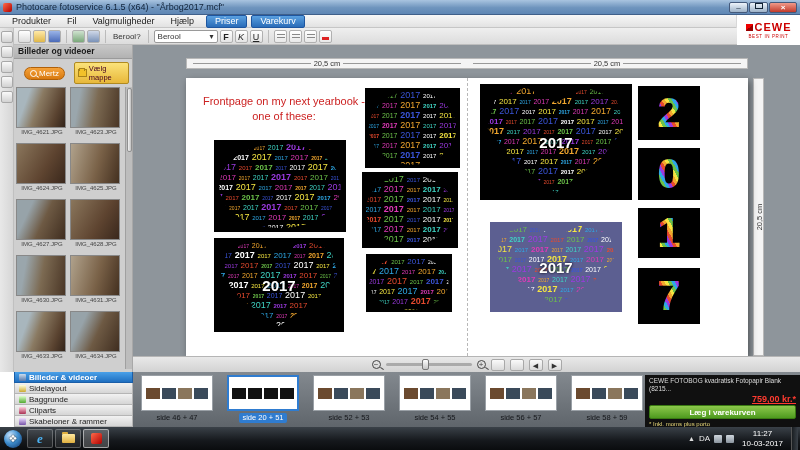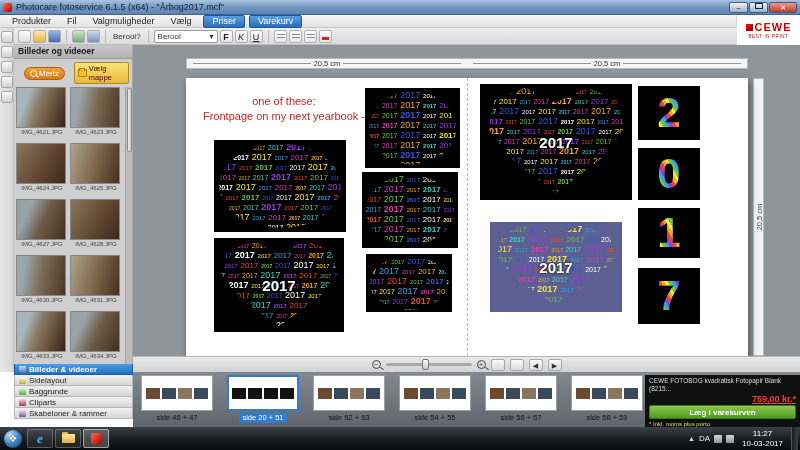--- a/index.html
+++ b/index.html
@@ -71,21 +71,21 @@
   .pimg{width:50px;height:41px;border:1px solid #888;box-sizing:border-box;}
   .pcap{font-size:6px;color:#444;text-align:center;line-height:9px;white-space:nowrap;overflow:hidden;}
   .ph0{background:linear-gradient(110deg,#a8b6bd 0 22%,#8a7a62 45%,#5a4330 78%,#33241a);}
   .ph1{background:linear-gradient(100deg,#9aa6ac 0 18%,#7c6a52 52%,#4a3626);}
   .ph2{background:linear-gradient(120deg,#8a765c,#5e4430 60%,#3a281c);}
   .ph3{background:linear-gradient(105deg,#b0a28c,#7a6248 55%,#443020);}
   .ph4{background:linear-gradient(115deg,#97a3a9 0 25%,#6e5a44 55%,#402e20);}
   .pp-scroll{position:absolute;right:0;top:42px;width:7px;height:282px;background:#bdbdbd;border-left:1px solid #a0a0a0;box-sizing:border-box;}
   .pp-thumb{margin:1px auto;width:5px;height:64px;background:linear-gradient(90deg,#f2f2f2,#c2c2c2);border:1px solid #909090;border-radius:2px;box-sizing:border-box;}
   
-  .sidetabs{position:absolute;left:14px;top:364px;width:119px;height:55px;display:flex;flex-direction:column;}
+  .sidetabs{position:absolute;left:14px;top:372px;width:119px;height:55px;display:flex;flex-direction:column;}
   .stab{flex:1;display:flex;align-items:center;gap:3px;padding-left:4px;font-size:8px;color:#222;
     background:linear-gradient(#f2f2f2,#d5d5d5);border:1px solid #b5b5b5;border-top:none;box-sizing:border-box;}
   .stab.active{background:linear-gradient(#4aa0e8,#1f6fc0);color:#fff;font-weight:bold;border-color:#1a5ea8;}
   .stico{width:7px;height:7px;border-radius:1px;flex:none;}
   .stico.c0{background:linear-gradient(#ffd,#ca3);} .stico.c1{background:linear-gradient(#cde,#57a);}
   .stico.c2{background:linear-gradient(#dfc,#5a3);} .stico.c3{background:linear-gradient(#fcd,#a35);}
   .stico.c4{background:linear-gradient(#edf,#75a);}
   
   .canvas{position:absolute;left:133px;top:45px;width:667px;height:327px;background:#8e959b;overflow:hidden;}
   .ruler-top{position:absolute;left:53px;top:13px;width:562px;height:11px;background:#f4f4f4;border:1px solid #b8b8b8;
@@ -167,21 +167,21 @@
       <span class="winbtn">–</span>
       <span class="winbtn max"></span>
       <span class="winbtn close">×</span>
     </span>
   </div>
 
   <div class="menubar">
     <span class="menu-item">Produkter</span>
     <span class="menu-item">Fil</span>
     <span class="menu-item">Valgmuligheder</span>
-    <span class="menu-item">Vælg</span>
+    <span class="menu-item">Hjælp</span>
     <span class="menu-item pill">Priser</span>
     <span class="menu-item pill">Varekurv</span>
   </div>
   <div class="brand">
     <span class="brand-top">
       <span class="brand-flag"></span>
       <span class="brand-name">CEWE</span>
     </span>
     <span class="brand-tag">BEST IN PRINT</span>
   </div>
@@ -314,22 +314,22 @@
           <span class="rline"></span>
         </span>
     </div>
     <div class="ruler-right">
       <span class="vlab">20,5 cm</span>
     </div>
 
     <div class="spread">
       <div class="fold"></div>
       <div class="note">
+        <div>Frontpage on my next yearbook -</div>
         <div>one of these:</div>
-        <div>Frontpage on my next yearbook -</div>
       </div>
 
       <div class="tile" style="left:179px;top:10px;width:95px;height:80px">
         <div class="wc round"><span style="color:#e64a2e;font-size:5px;font-weight:bold">2017</span> <span style="color:#6cc24a;font-size:7px;font-weight:normal">2017</span> <span style="color:#3a55d9;font-size:9px;font-weight:normal">2017</span> <span style="color:#ffffff;font-size:6px;font-weight:normal">2017</span> <span style="color:#f5e642;font-size:8px;font-weight:bold">2017</span> <span style="color:#2ea8e6;font-size:5px;font-weight:normal">2017</span> <span style="color:#e03ab8;font-size:7px;font-weight:normal">2017</span> <span style="color:#f2a72e;font-size:9px;font-weight:normal">2017</span> <span style="color:#3fd4c4;font-size:6px;font-weight:bold">2017</span> <span style="color:#9b3ae0;font-size:8px;font-weight:normal">2017</span> <span style="color:#e64a2e;font-size:5px;font-weight:normal">2017</span> <span style="color:#6cc24a;font-size:7px;font-weight:normal">2017</span> <span style="color:#3a55d9;font-size:9px;font-weight:bold">2017</span> <span style="color:#ffffff;font-size:6px;font-weight:normal">2017</span> <span style="color:#f5e642;font-size:8px;font-weight:normal">2017</span> <span style="color:#2ea8e6;font-size:5px;font-weight:normal">2017</span> <span style="color:#e03ab8;font-size:7px;font-weight:bold">2017</span> <span style="color:#f2a72e;font-size:9px;font-weight:normal">2017</span> <span style="color:#3fd4c4;font-size:6px;font-weight:normal">2017</span> <span style="color:#9b3ae0;font-size:8px;font-weight:normal">2017</span> <span style="color:#e64a2e;font-size:5px;font-weight:bold">2017</span> <span style="color:#6cc24a;font-size:7px;font-weight:normal">2017</span> <span style="color:#3a55d9;font-size:9px;font-weight:normal">2017</span> <span style="color:#ffffff;font-size:6px;font-weight:normal">2017</span> <span style="color:#f5e642;font-size:8px;font-weight:bold">2017</span> <span style="color:#2ea8e6;font-size:5px;font-weight:normal">2017</span> <span style="color:#e03ab8;font-size:7px;font-weight:normal">2017</span> <span style="color:#f2a72e;font-size:9px;font-weight:normal">2017</span> <span style="color:#3fd4c4;font-size:6px;font-weight:bold">2017</span> <span style="color:#9b3ae0;font-size:8px;font-weight:normal">2017</span> <span style="color:#e64a2e;font-size:5px;font-weight:normal">2017</span> <span style="color:#6cc24a;font-size:7px;font-weight:normal">2017</span> <span style="color:#3a55d9;font-size:9px;font-weight:bold">2017</span> <span style="color:#ffffff;font-size:6px;font-weight:normal">2017</span> <span style="color:#f5e642;font-size:8px;font-weight:normal">2017</span> <span style="color:#2ea8e6;font-size:5px;font-weight:normal">2017</span> <span style="color:#e03ab8;font-size:7px;font-weight:bold">2017</span> <span style="color:#f2a72e;font-size:9px;font-weight:normal">2017</span> <span style="color:#3fd4c4;font-size:6px;font-weight:normal">2017</span> <span style="color:#9b3ae0;font-size:8px;font-weight:normal">2017</span>             </div>
       </div>
       <div class="tile" style="left:28px;top:62px;width:132px;height:92px">
         <div class="wc round"><span style="color:#2ea8e6;font-size:6px;font-weight:bold">2017</span> <span style="color:#e03ab8;font-size:8px;font-weight:normal">2017</span> <span style="color:#f2a72e;font-size:5px;font-weight:normal">2017</span> <span style="color:#3fd4c4;font-size:7px;font-weight:normal">2017</span> <span style="color:#9b3ae0;font-size:9px;font-weight:bold">2017</span> <span style="color:#e64a2e;font-size:6px;font-weight:normal">2017</span> <span style="color:#6cc24a;font-size:8px;font-weight:normal">2017</span> <span style="color:#3a55d9;font-size:5px;font-weight:normal">2017</span> <span style="color:#ffffff;font-size:7px;font-weight:bold">2017</span> <span style="color:#f5e642;font-size:9px;font-weight:normal">2017</span> <span style="color:#2ea8e6;font-size:6px;font-weight:normal">2017</span> <span style="color:#e03ab8;font-size:8px;font-weight:normal">2017</span> <span style="color:#f2a72e;font-size:5px;font-weight:bold">2017</span> <span style="color:#3fd4c4;font-size:7px;font-weight:normal">2017</span> <span style="color:#9b3ae0;font-size:9px;font-weight:normal">2017</span> <span style="color:#e64a2e;font-size:6px;font-weight:normal">2017</span> <span style="color:#6cc24a;font-size:8px;font-weight:bold">2017</span> <span style="color:#3a55d9;font-size:5px;font-weight:normal">2017</span> <span style="color:#ffffff;font-size:7px;font-weight:normal">2017</span> <span style="color:#f5e642;font-size:9px;font-weight:normal">2017</span> <span style="color:#2ea8e6;font-size:6px;font-weight:bold">2017</span> <span style="color:#e03ab8;font-size:8px;font-weight:normal">2017</span> <span style="color:#f2a72e;font-size:5px;font-weight:normal">2017</span> <span style="color:#3fd4c4;font-size:7px;font-weight:normal">2017</span> <span style="color:#9b3ae0;font-size:9px;font-weight:bold">2017</span> <span style="color:#e64a2e;font-size:6px;font-weight:normal">2017</span> <span style="color:#6cc24a;font-size:8px;font-weight:normal">2017</span> <span style="color:#3a55d9;font-size:5px;font-weight:normal">2017</span> <span style="color:#ffffff;font-size:7px;font-weight:bold">2017</span> <span style="color:#f5e642;font-size:9px;font-weight:normal">2017</span> <span style="color:#2ea8e6;font-size:6px;font-weight:normal">2017</span> <span style="color:#e03ab8;font-size:8px;font-weight:normal">2017</span> <span style="color:#f2a72e;font-size:5px;font-weight:bold">2017</span> <span style="color:#3fd4c4;font-size:7px;font-weight:normal">2017</span> <span style="color:#9b3ae0;font-size:9px;font-weight:normal">2017</span> <span style="color:#e64a2e;font-size:6px;font-weight:normal">2017</span> <span style="color:#6cc24a;font-size:8px;font-weight:bold">2017</span> <span style="color:#3a55d9;font-size:5px;font-weight:normal">2017</span> <span style="color:#ffffff;font-size:7px;font-weight:normal">2017</span> <span style="color:#f5e642;font-size:9px;font-weight:normal">2017</span> <span style="color:#2ea8e6;font-size:6px;font-weight:bold">2017</span> <span style="color:#e03ab8;font-size:8px;font-weight:normal">2017</span> <span style="color:#f2a72e;font-size:5px;font-weight:normal">2017</span> <span style="color:#3fd4c4;font-size:7px;font-weight:normal">2017</span> <span style="color:#9b3ae0;font-size:9px;font-weight:bold">2017</span> <span style="color:#e64a2e;font-size:6px;font-weight:normal">2017</span> <span style="color:#6cc24a;font-size:8px;font-weight:normal">2017</span> <span style="color:#3a55d9;font-size:5px;font-weight:normal">2017</span> <span style="color:#ffffff;font-size:7px;font-weight:bold">2017</span> <span style="color:#f5e642;font-size:9px;font-weight:normal">2017</span> <span style="color:#2ea8e6;font-size:6px;font-weight:normal">2017</span> <span style="color:#e03ab8;font-size:8px;font-weight:normal">2017</span> <span style="color:#f2a72e;font-size:5px;font-weight:bold">2017</span> <span style="color:#3fd4c4;font-size:7px;font-weight:normal">2017</span> <span style="color:#9b3ae0;font-size:9px;font-weight:normal">2017</span> <span style="color:#e64a2e;font-size:6px;font-weight:normal">2017</span> <span style="color:#6cc24a;font-size:8px;font-weight:bold">2017</span> <span style="color:#3a55d9;font-size:5px;font-weight:normal">2017</span> <span style="color:#ffffff;font-size:7px;font-weight:normal">2017</span> <span style="color:#f5e642;font-size:9px;font-weight:normal">2017</span> <span style="color:#2ea8e6;font-size:6px;font-weight:bold">2017</span> <span style="color:#e03ab8;font-size:8px;font-weight:normal">2017</span>                 </div>
       </div>
       <div class="tile" style="left:176px;top:94px;width:96px;height:76px">
         <div class="wc round"><span style="color:#e64a2e;font-size:7px;font-weight:bold">2017</span> <span style="color:#6cc24a;font-size:9px;font-weight:normal">2017</span> <span style="color:#3a55d9;font-size:6px;font-weight:normal">2017</span> <span style="color:#ffffff;font-size:8px;font-weight:normal">2017</span> <span style="color:#f5e642;font-size:5px;font-weight:bold">2017</span> <span style="color:#2ea8e6;font-size:7px;font-weight:normal">2017</span> <span style="color:#e03ab8;font-size:9px;font-weight:normal">2017</span> <span style="color:#f2a72e;font-size:6px;font-weight:normal">2017</span> <span style="color:#3fd4c4;font-size:8px;font-weight:bold">2017</span> <span style="color:#9b3ae0;font-size:5px;font-weight:normal">2017</span> <span style="color:#e64a2e;font-size:7px;font-weight:normal">2017</span> <span style="color:#6cc24a;font-size:9px;font-weight:normal">2017</span> <span style="color:#3a55d9;font-size:6px;font-weight:bold">2017</span> <span style="color:#ffffff;font-size:8px;font-weight:normal">2017</span> <span style="color:#f5e642;font-size:5px;font-weight:normal">2017</span> <span style="color:#2ea8e6;font-size:7px;font-weight:normal">2017</span> <span style="color:#e03ab8;font-size:9px;font-weight:bold">2017</span> <span style="color:#f2a72e;font-size:6px;font-weight:normal">2017</span> <span style="color:#3fd4c4;font-size:8px;font-weight:normal">2017</span> <span style="color:#9b3ae0;font-size:5px;font-weight:normal">2017</span> <span style="color:#e64a2e;font-size:7px;font-weight:bold">2017</span> <span style="color:#6cc24a;font-size:9px;font-weight:normal">2017</span> <span style="color:#3a55d9;font-size:6px;font-weight:normal">2017</span> <span style="color:#ffffff;font-size:8px;font-weight:normal">2017</span> <span style="color:#f5e642;font-size:5px;font-weight:bold">2017</span> <span style="color:#2ea8e6;font-size:7px;font-weight:normal">2017</span> <span style="color:#e03ab8;font-size:9px;font-weight:normal">2017</span> <span style="color:#f2a72e;font-size:6px;font-weight:normal">2017</span> <span style="color:#3fd4c4;font-size:8px;font-weight:bold">2017</span> <span style="color:#9b3ae0;font-size:5px;font-weight:normal">2017</span> <span style="color:#e64a2e;font-size:7px;font-weight:normal">2017</span> <span style="color:#6cc24a;font-size:9px;font-weight:normal">2017</span> <span style="color:#3a55d9;font-size:6px;font-weight:bold">2017</span> <span style="color:#ffffff;font-size:8px;font-weight:normal">2017</span> <span style="color:#f5e642;font-size:5px;font-weight:normal">2017</span> <span style="color:#2ea8e6;font-size:7px;font-weight:normal">2017</span> <span style="color:#e03ab8;font-size:9px;font-weight:bold">2017</span> <span style="color:#f2a72e;font-size:6px;font-weight:normal">2017</span> <span style="color:#3fd4c4;font-size:8px;font-weight:normal">2017</span> <span style="color:#9b3ae0;font-size:5px;font-weight:normal">2017</span>                 </div>

